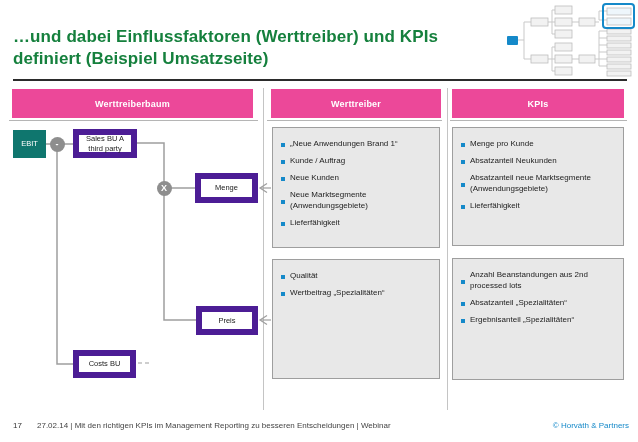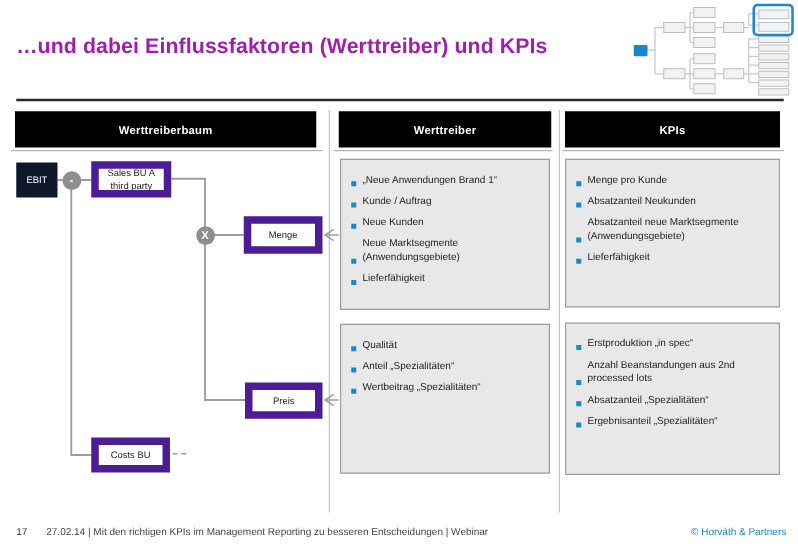--- a/index.html
+++ b/index.html
@@ -2,56 +2,56 @@
 <html><head>
 <meta charset="utf-8">
 <style>
   * { margin:0; padding:0; box-sizing:border-box; }
   html,body { width:638px; height:442px; }
   body { font-family:"Liberation Sans", sans-serif; background:#ffffff; position:relative; overflow:hidden; }
 
   .slide { position:absolute; inset:0; background:#fff; }
 
   
-  .title { position:absolute; left:13px; top:26px; width:488px; font-size:17px; font-weight:bold; line-height:22px; color:#a21caf; letter-spacing:0.1px; }
+  .title { position:absolute; left:13px; top:26px; width:488px; font-size:17px; font-weight:bold; line-height:22px; color:#15803d; letter-spacing:0.1px; }
   .title-rule { position:absolute; left:13px; top:79px; width:614px; height:2px; background:#2b2b2b; }
 
   
   .thumb { position:absolute; left:503px; top:2px; width:134px; height:76px; }
 
   
   .v-divider { position:absolute; top:88px; height:322px; width:1px; background:#c4c4c4; }
-  .col-header { position:absolute; top:89px; height:29px; background:#000000; color:#ffffff; font-size:9px; font-weight:bold; display:flex; align-items:center; justify-content:center; letter-spacing:0.2px; }
+  .col-header { position:absolute; top:89px; height:29px; background:#ec4899; color:#ffffff; font-size:9px; font-weight:bold; display:flex; align-items:center; justify-content:center; letter-spacing:0.2px; }
   .under-line { position:absolute; top:120px; height:1px; background:#b5b5b5; }
 
   
   .connector-svg { position:absolute; inset:0; width:638px; height:442px; z-index:1; }
   .node { position:absolute; z-index:2; display:flex; flex-direction:column; align-items:center; justify-content:center; text-align:center; font-size:7.5px; line-height:9.5px; color:#222; }
   .node.box { background:#ffffff; border:6px solid #4c1d95; }
-  .node.blue { background:#0f172a; color:#fff; border:none; font-weight:normal; }
+  .node.blue { background:#0f766e; color:#fff; border:none; font-weight:normal; }
   .op-circle { position:absolute; z-index:3; width:15px; height:15px; border-radius:50%; background:#8e8e8e; color:#fff; font-size:9px; font-weight:bold; display:flex; align-items:center; justify-content:center; line-height:15px; }
 
   
   .panel { position:absolute; z-index:2; background:#e8e8e8; border:1px solid #9e9e9e; padding:10px 8px 8px 8px; }
   .panel ul { list-style:none; }
-  .panel li { display:flex; align-items:flex-end; margin-bottom:6px; }
+  .panel li { display:flex; align-items:center; margin-bottom:6px; }
   .blt { width:4px; height:4px; background:#1589c9; flex:0 0 4px; margin-top:3px; margin-right:5px; }
   .panel li span.txt { font-size:8px; line-height:11px; color:#222; }
 
   
   .footer-page { position:absolute; left:13px; top:421px; font-size:8px; font-weight:normal; color:#333; }
   .footer-text { position:absolute; left:37px; top:421px; font-size:8px; color:#444; }
   .footer-copy { position:absolute; right:9px; top:421px; font-size:8px; color:#1589c9; }
 </style>
 </head>
 <body>
 
 <div class="slide">
 
-  <h1 class="title"><span>…und dabei Einflussfaktoren (Werttreiber) und KPIs</span><br></h1>
+  <h1 class="title"><span>…und dabei Einflussfaktoren (Werttreiber) und KPIs</span><br><span>definiert (Beispiel Umsatzseite)</span></h1>
   <div class="title-rule"></div>
 
   <svg class="thumb" viewBox="0 0 134 76">
     <g stroke="#c9c9c9" stroke-width="1" fill="none">
       <path d="M15 38 H21 M21 20 V57 M21 20 H28 M21 57 H28"></path>
       <path d="M45 20 H49 M49 8 V32 M49 8 H52 M49 20 H52 M49 32 H52"></path>
       <path d="M45 57 H49 M49 45 V69 M49 45 H52 M49 57 H52 M49 69 H52"></path>
       <path d="M69 20 H76 M69 57 H76"></path>
       <path d="M92 20 H96 M96 9 V18 M96 9 H104 M96 18 H104"></path>
       <path d="M92 57 H96 M96 29 V64 M96 29 H104 M96 36 H104 M96 43 H104 M96 50 H104 M96 57 H104 M96 64 H104"></path>
@@ -150,24 +150,20 @@
   </div>
 
   <div class="panel" style="left:272px; top:259px; width:168px; height:120px;">
     <ul>
       <li>
           <span class="blt"></span>
           <span class="txt">Qualität</span>
         </li>
       <li>
           <span class="blt"></span>
-          <span class="txt">Anteil „Spezialitäten“</span>
-        </li>
-      <li>
-          <span class="blt"></span>
           <span class="txt">Wertbeitrag „Spezialitäten“</span>
         </li>
     </ul>
   </div>
 
   <div class="panel" style="left:452px; top:127px; width:172px; height:119px;">
     <ul>
       <li>
           <span class="blt"></span>
           <span class="txt">Menge pro Kunde</span>
@@ -182,24 +178,20 @@
         </li>
       <li>
           <span class="blt"></span>
           <span class="txt">Lieferfähigkeit</span>
         </li>
     </ul>
   </div>
 
   <div class="panel" style="left:452px; top:258px; width:172px; height:122px;">
     <ul>
-      <li>
-          <span class="blt"></span>
-          <span class="txt">Erstproduktion „in spec“</span>
-        </li>
       <li>
           <span class="blt"></span>
           <span class="txt">Anzahl Beanstandungen aus 2nd processed lots</span>
         </li>
       <li>
           <span class="blt"></span>
           <span class="txt">Absatzanteil „Spezialitäten“</span>
         </li>
       <li>
           <span class="blt"></span>

